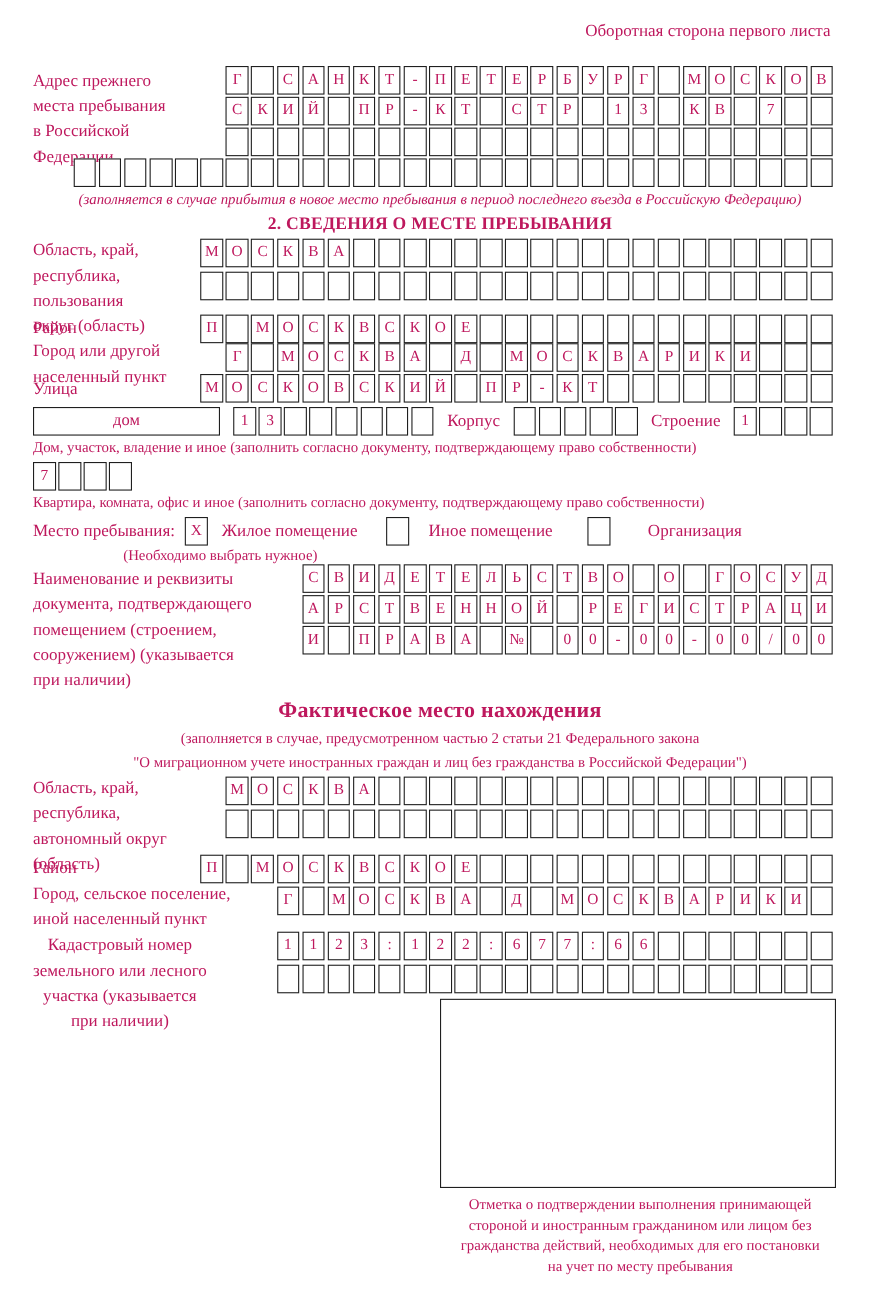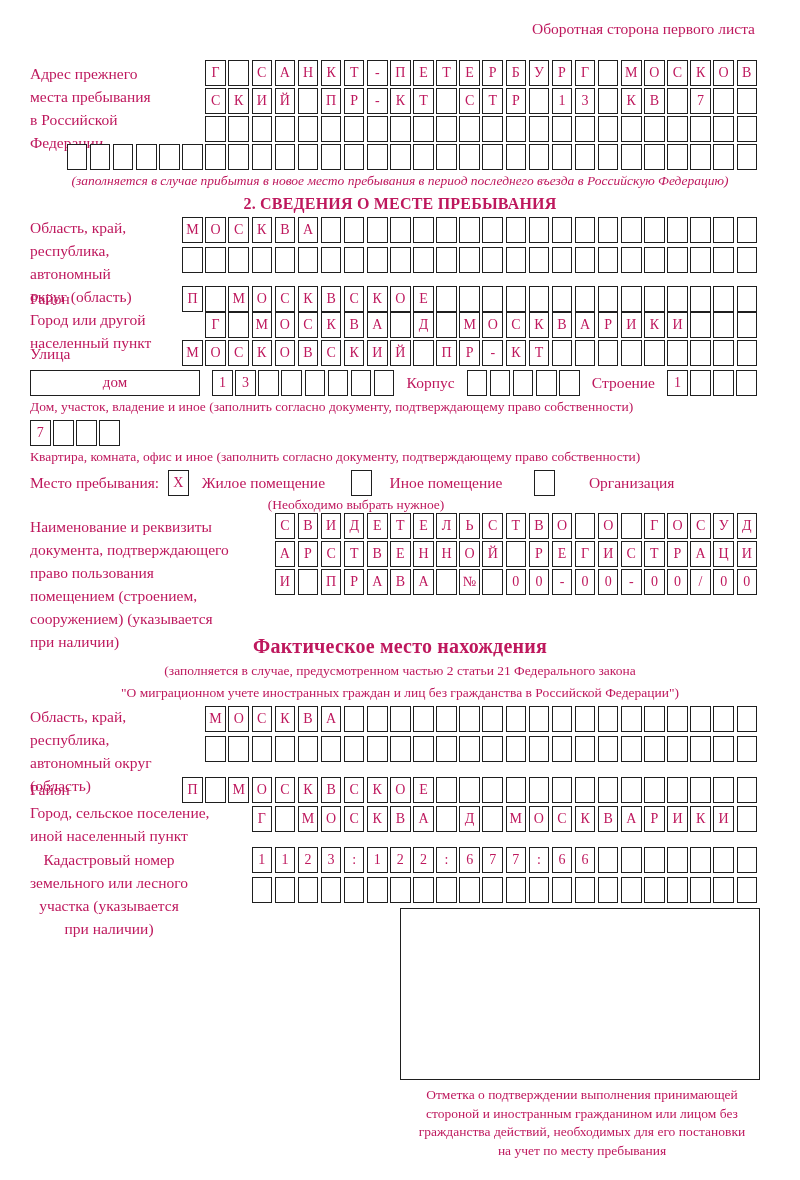--- a/index.html
+++ b/index.html
@@ -161,21 +161,21 @@
       <div class="cell"></div>
       <div class="cell"></div>
     </div>
   <div class="abs note center" style="top:173px;font-style:italic;">(заполняется в случае прибытия в новое место пребывания в период последнего въезда в Российскую Федерацию)</div>
 
   <div class="abs title center" style="top:195px;">2. СВЕДЕНИЯ О МЕСТЕ ПРЕБЫВАНИЯ</div>
 
   <div class="lblblock" style="left:30px; top:216px;">
       <div class="lline">Область, край,</div>
       <div class="lline">республика,</div>
-      <div class="lline">автономный</div>
+      <div class="lline">пользования</div>
       <div class="lline">округ (область)</div>
     </div>
   <div class="boxrow" style="top:217px; right:43px;">
       <div class="cell">М</div>
       <div class="cell">О</div>
       <div class="cell">С</div>
       <div class="cell">К</div>
       <div class="cell">В</div>
       <div class="cell">А</div>
       <div class="cell"></div>
@@ -357,26 +357,25 @@
 
   <div class="stayrow" style="top:470px;text-align:right;">
     <span class="inline-lbl">Место пребывания:</span>
     <span class="cell" style="margin-left:9px;">X</span>
     <span class="inline-lbl" style="margin-left:13px;">Жилое помещение</span>
     <span class="cell" style="margin-left:26px;"></span>
     <span class="inline-lbl" style="margin-left:18px;">Иное помещение</span>
     <span class="cell" style="margin-left:32px;"></span>
     <span class="inline-lbl" style="margin-left:34px;">Организация</span>
   </div>
-  <div class="abs note" style="top:497px; left:146px; width:420px; text-align:center;">(Необходимо выбрать нужное)</div>
+  <div class="abs note" style="top:497px; left:112px; width:420px; text-align:left;">(Необходимо выбрать нужное)</div>
 
   <div class="lblblock" style="left:30px; top:515px;">
       <div class="lline">Наименование и реквизиты</div>
       <div class="lline">документа, подтверждающего</div>
-      <div class="lline">право пользования</div>
       <div class="lline">помещением (строением,</div>
       <div class="lline">сооружением) (указывается</div>
       <div class="lline">при наличии)</div>
     </div>
   <div class="boxrow" style="top:513px; right:43px;">
       <div class="cell">С</div>
       <div class="cell">В</div>
       <div class="cell">И</div>
       <div class="cell">Д</div>
       <div class="cell">Е</div>

